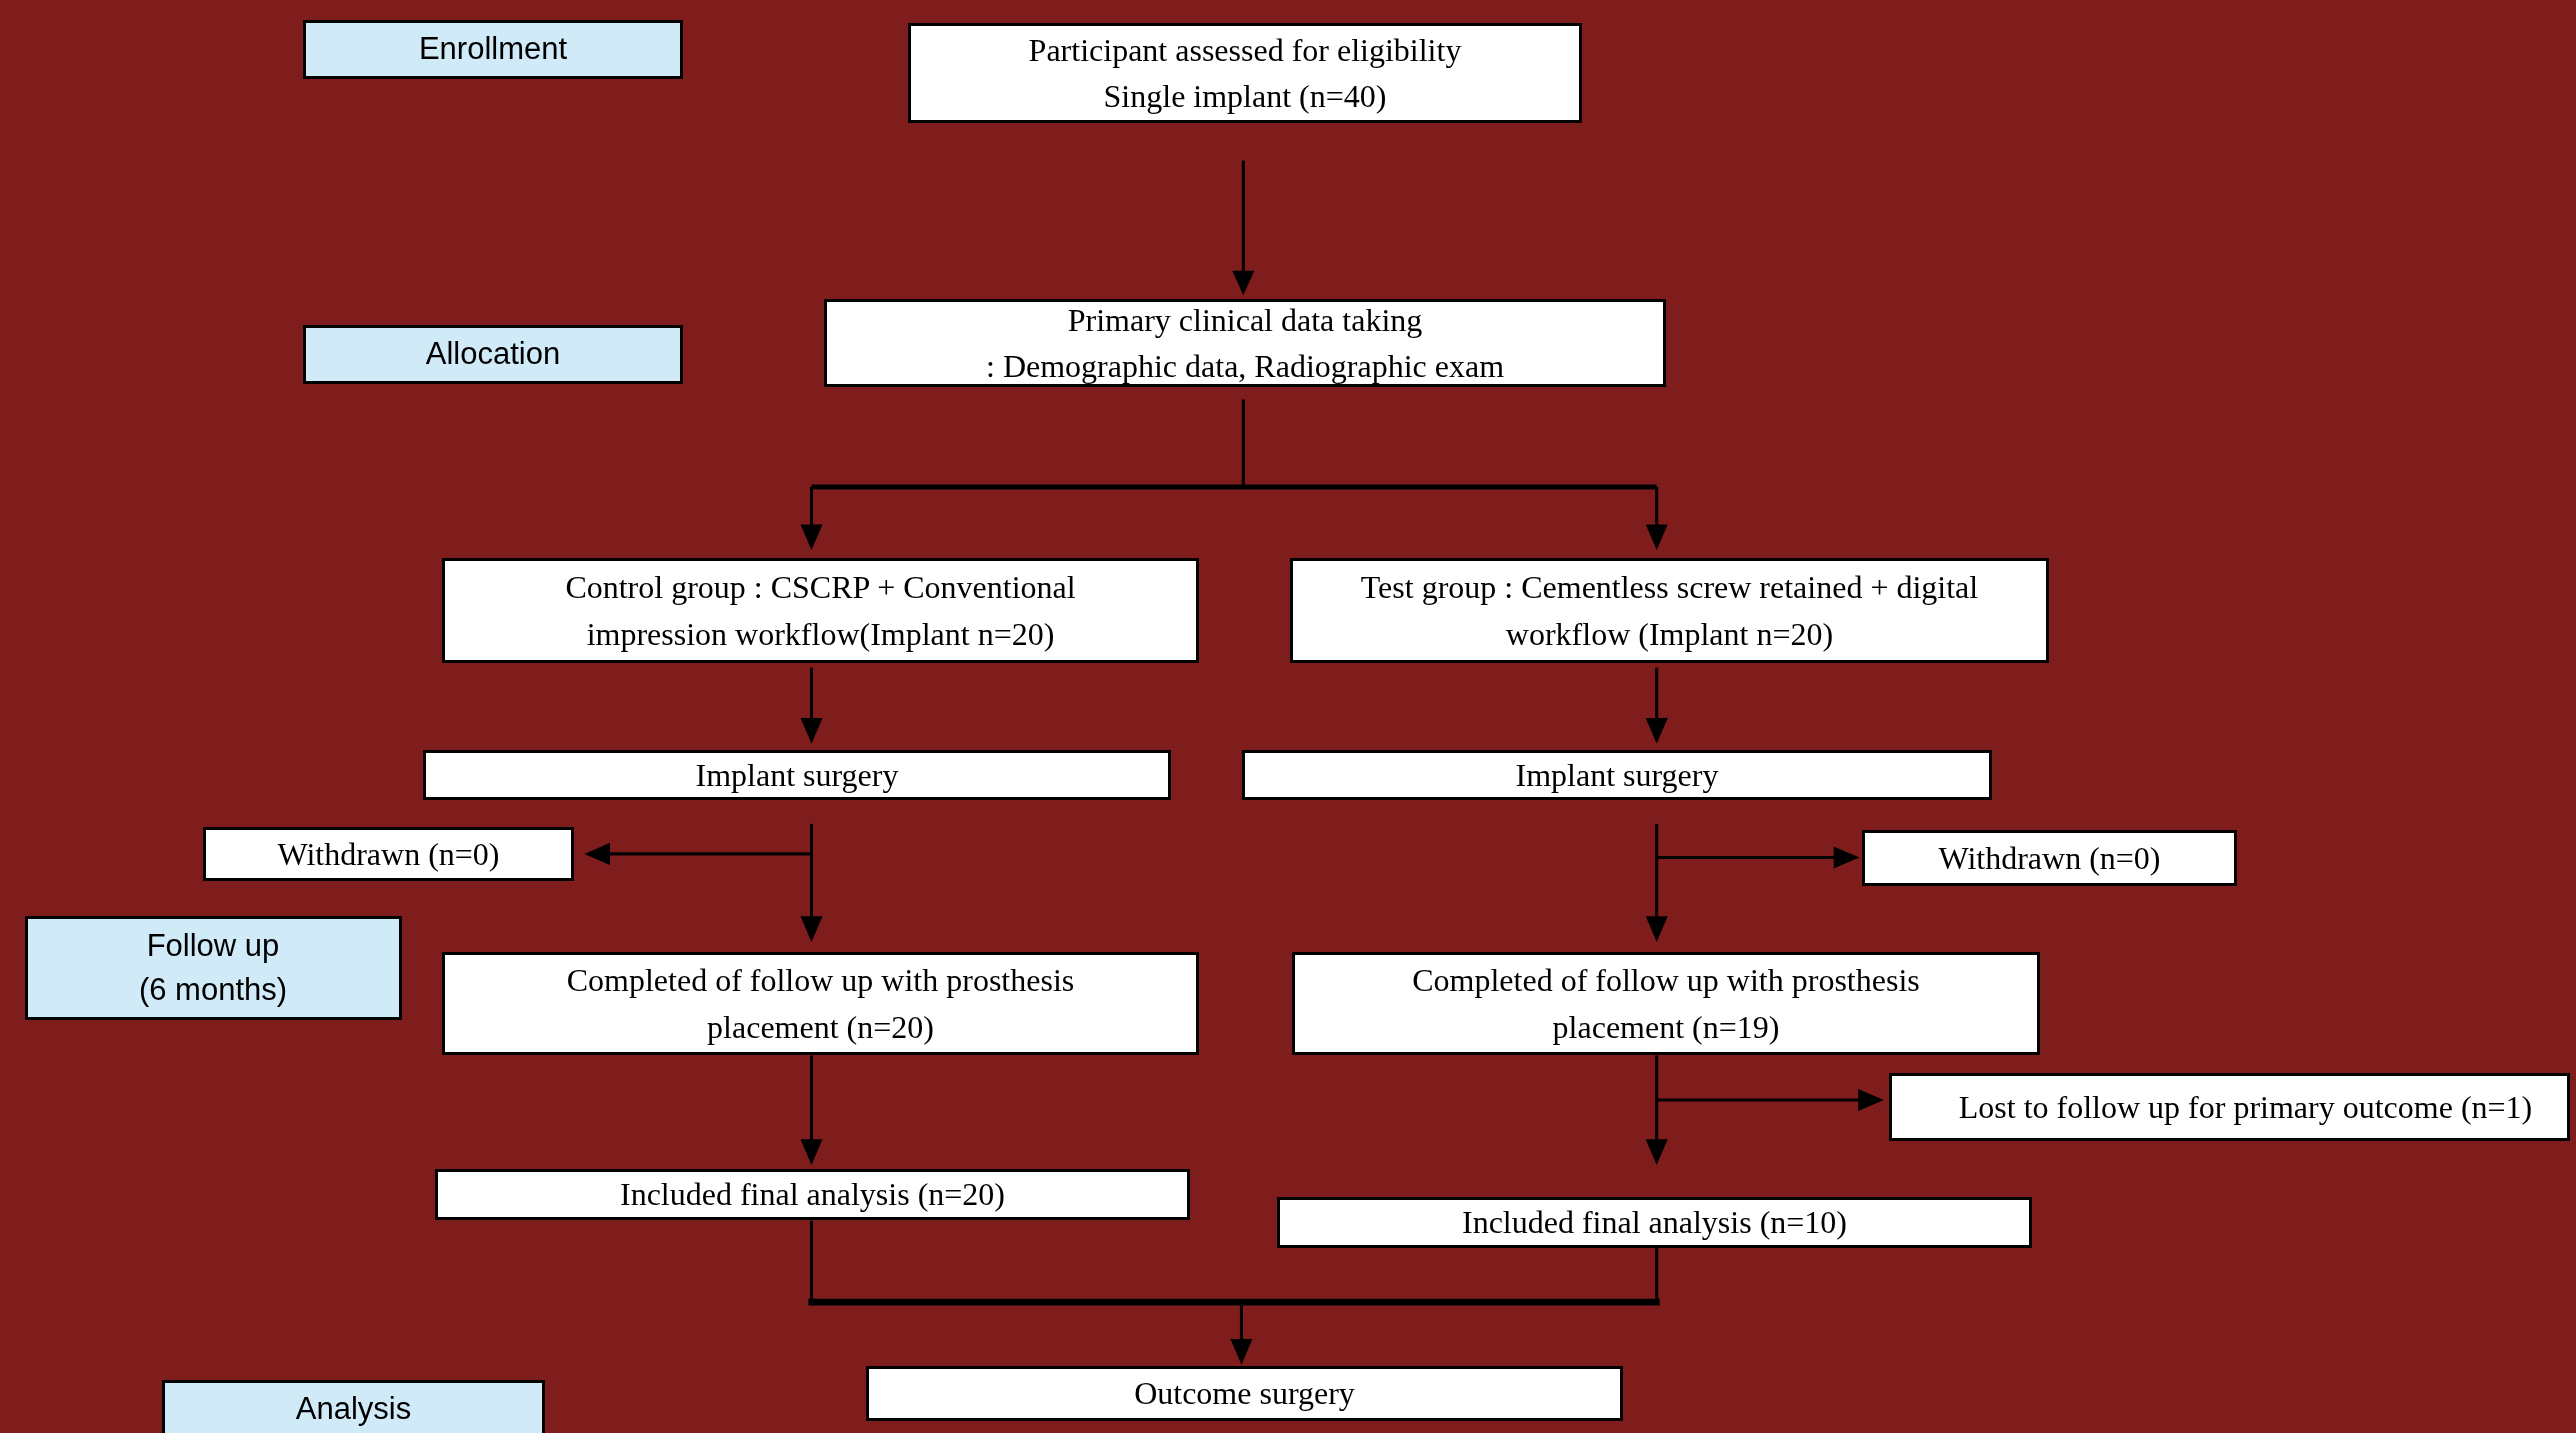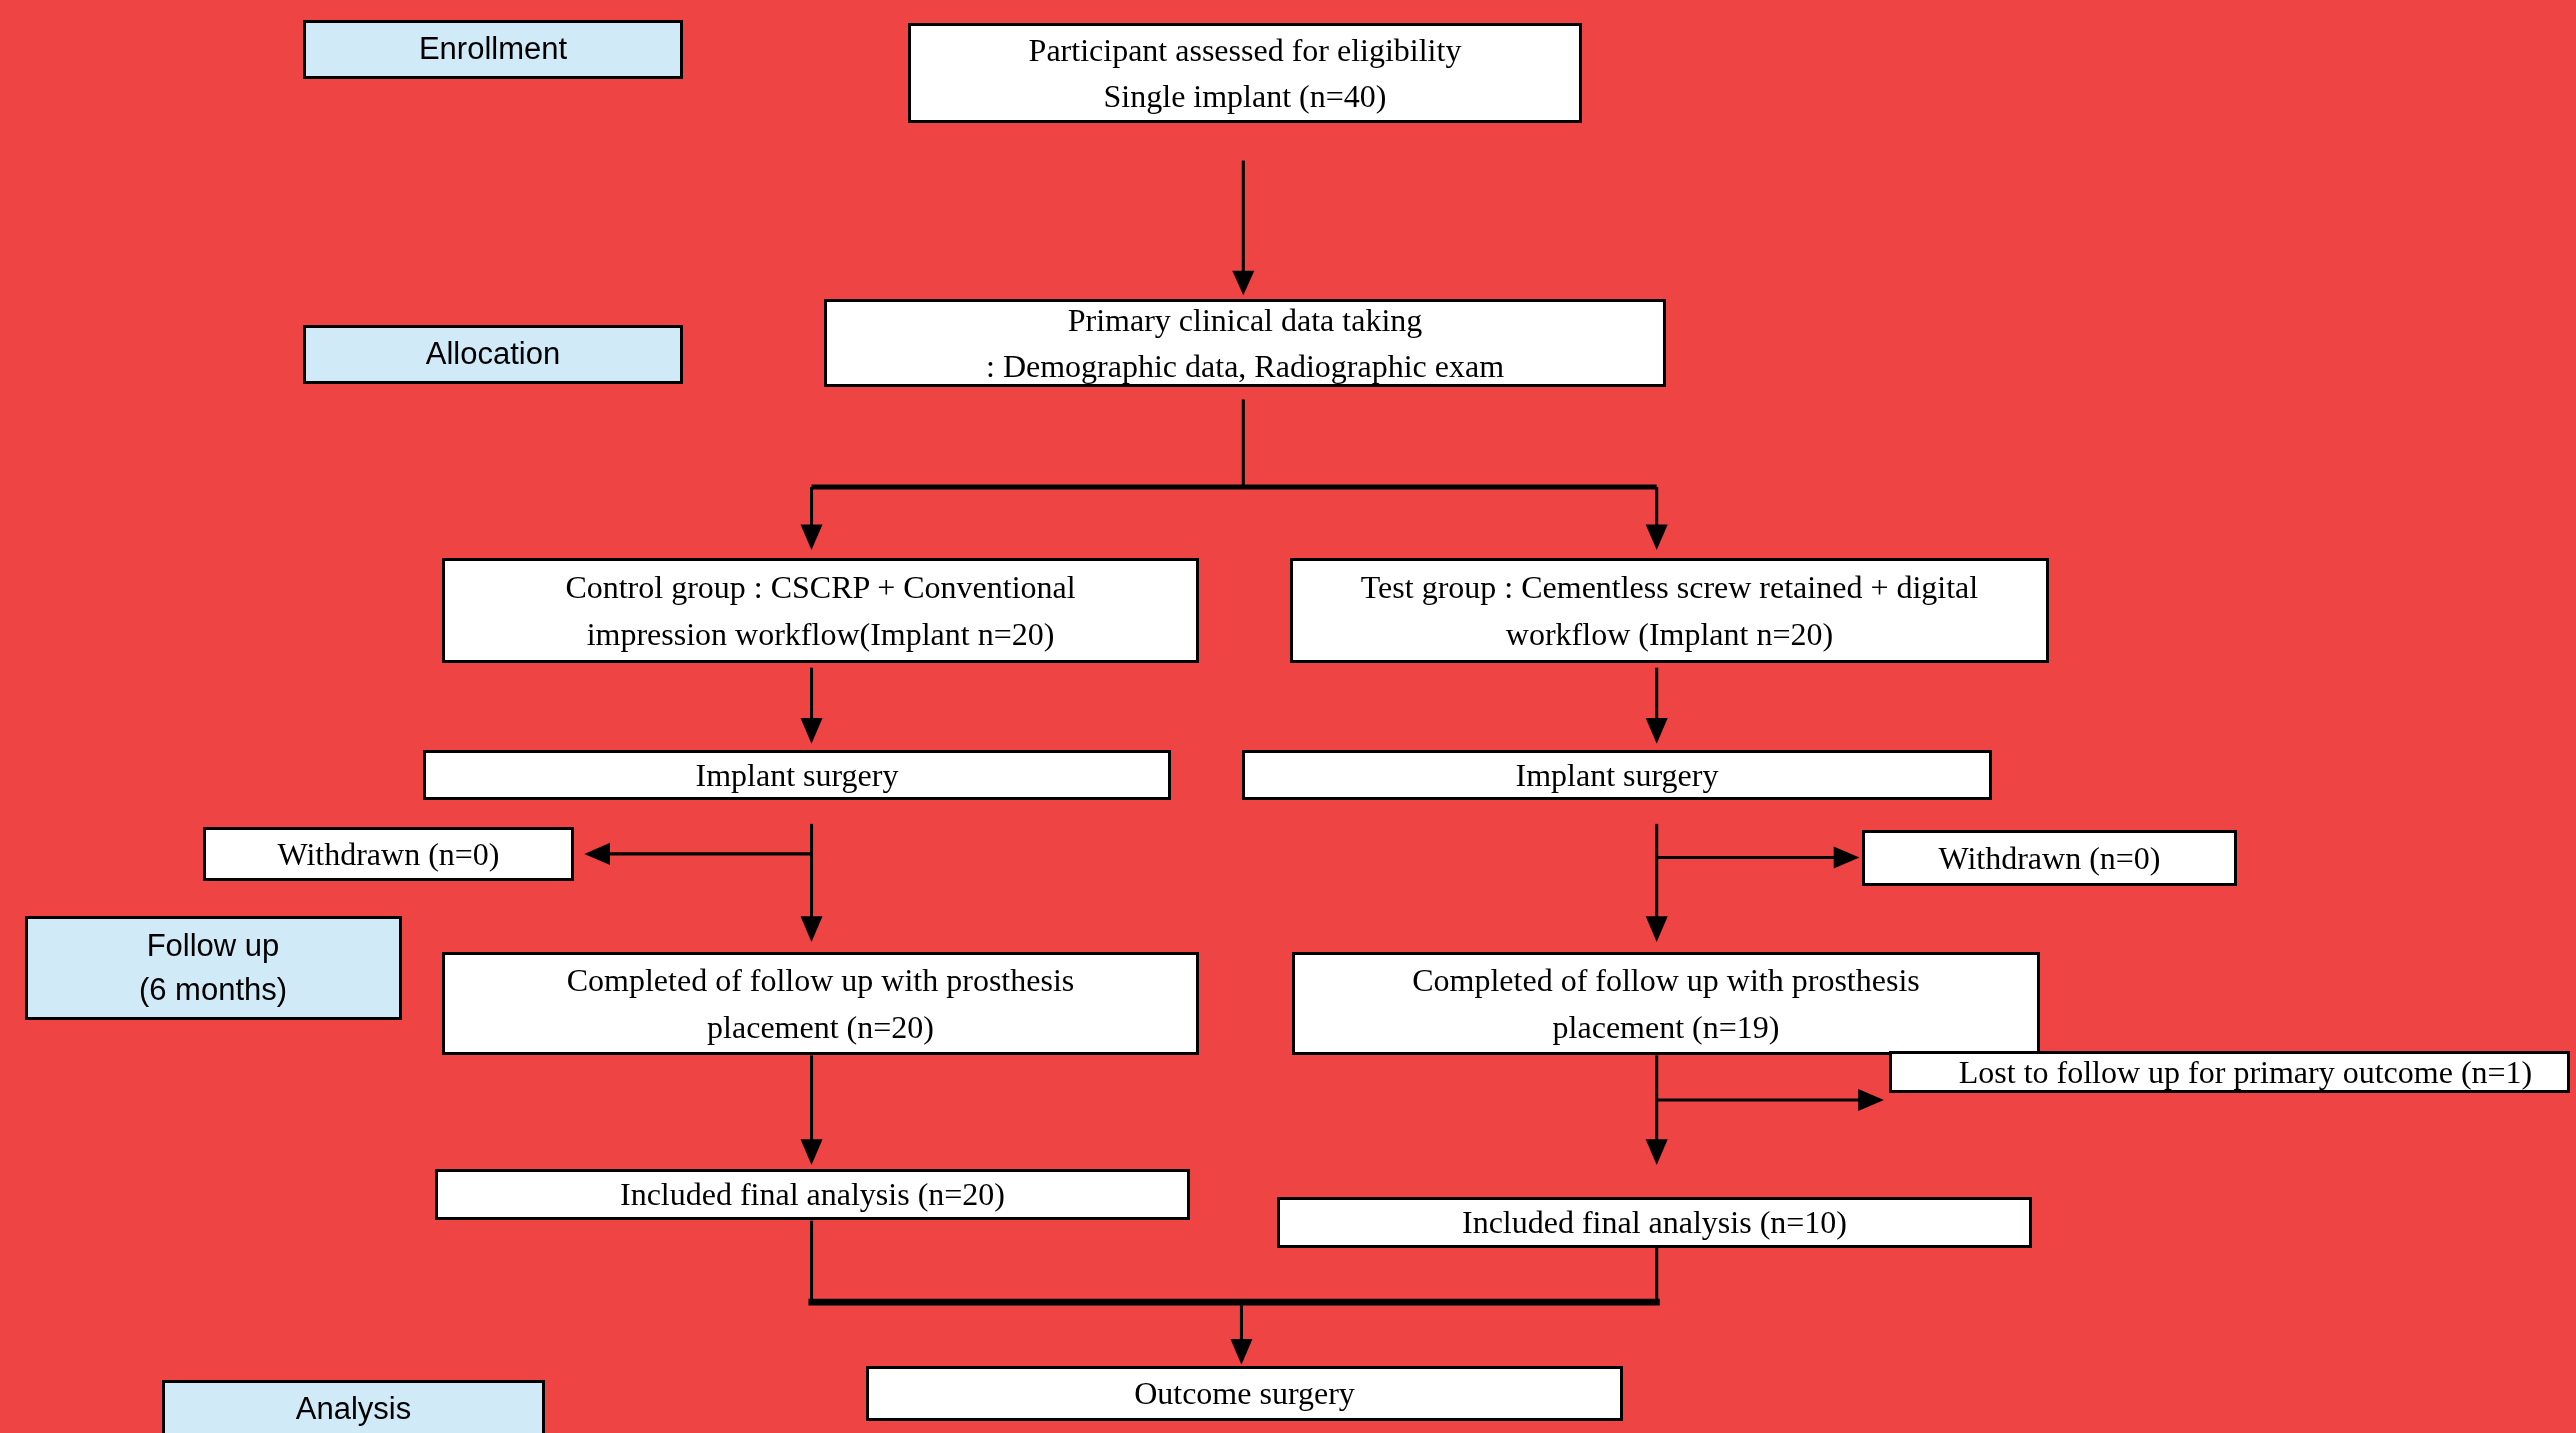--- a/index.html
+++ b/index.html
@@ -1,21 +1,21 @@
 <!DOCTYPE html>
 <html style="font-size:9.8px"><head>
 <meta charset="utf-8">
 <style>
   html, body { margin: 0; padding: 0; background: #ffffff; }
   body { width: 2576px; height: 1434px; }
   .canvas {
     position: relative;
     width: 2576px;
     height: 1434px;
-    background: #ef4444;
+    background: #7f1d1d;
     overflow: hidden;
   }
   .connectors {
     position: absolute;
     left: 0; top: 0;
     width: 2576px; height: 1434px;
   }
   .flow-box {
     position: absolute;
     box-sizing: border-box;
@@ -158,21 +158,21 @@
   <div class="flow-box" style="left:442px; top:952px; width:757px; height:103px;">
     <span>Completed of follow up with prosthesis</span>
     <span>placement (n=20)</span>
   </div>
 
   <div class="flow-box" style="left:1292px; top:952px; width:748px; height:103px;">
     <span>Completed of follow up with prosthesis</span>
     <span>placement (n=19)</span>
   </div>
 
-  <div class="flow-box" style="left:1889px; top:1051px; width:681px; height:42px;padding-left:32px;">
+  <div class="flow-box" style="left:1889px; top:1073px; width:681px; height:68px;padding-left:32px;">
     <span>Lost to follow up for primary outcome (n=1)</span>
   </div>
 
   <div class="flow-box" style="left:435px; top:1169px; width:755px; height:51px;">
     <span>Included final analysis (n=20)</span>
   </div>
 
   <div class="flow-box" style="left:1277px; top:1169px; width:755px; height:51px;margin-top:28px;">
     <span>Included final analysis (n=10)</span>
   </div>

